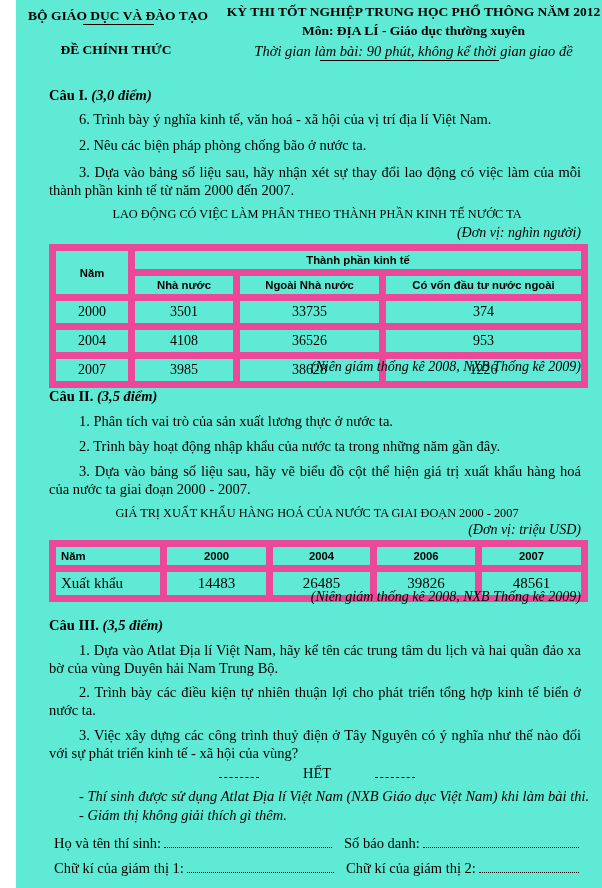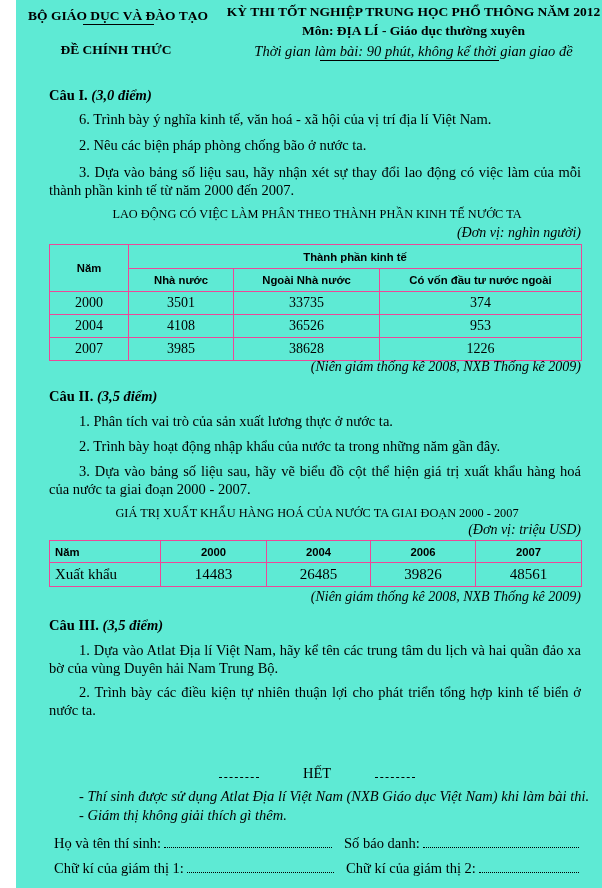--- a/index.html
+++ b/index.html
@@ -15,21 +15,21 @@
   .qlabel { font-weight: bold; }
   .qpoints { font-style: italic; font-weight: bold; }
 
   .para { position: absolute; left: 33px; width: 532px; font-size: 14.5px; line-height: 18px;
           text-align: justify; text-indent: 30px; white-space: normal; }
 
   .ttitle { font-size: 12.3px; text-align: center; left: 0; width: 602px; }
   .runit { font-size: 14px; font-style: italic; right: 37px; }
 
   table { position: absolute; border-collapse: collapse; table-layout: fixed; }
-  td { border: 1px solid #ec4899; padding: 3px; text-align: center; vertical-align: middle; }
+  td { border: 7px solid #ec4899; padding: 3px; text-align: center; vertical-align: middle; }
   .th-sans { font-family: "Liberation Sans", "DejaVu Sans", sans-serif; font-weight: bold; font-size: 11.3px; }
   .td-serif { font-family: "Liberation Serif", "DejaVu Serif", serif; font-size: 14px; }
   .t2 .td-serif { font-size: 15px; }
   .left { text-align: left; padding-left: 5px; }
 
   .end-row { position: absolute; top: 764px; left: 0; width: 602px; display: flex; justify-content: center;
              align-items: flex-end; font-size: 14.5px; line-height: 18px; gap: 44px; }
   .dash { display: inline-block; width: 40px; height: 12px; border-bottom: 1px dashed #000; margin-bottom: 4px; }
 
   .field { position: absolute; display: flex; align-items: flex-end; font-size: 14.5px; line-height: 18px; white-space: nowrap; }
@@ -136,20 +136,21 @@
   </tbody>
     </table>
   <div class="abs runit" style="top:588px;">(Niên giám thống kê 2008, NXB Thống kê 2009)</div>
 
   <div class="abs body" style="left:33px; top:616px;">
     <span class="qlabel">Câu III.</span>
     <span class="qpoints">(3,5 điểm)</span>
   </div>
   <div class="para" style="top:641px;">1. Dựa vào Atlat Địa lí Việt Nam, hãy kể tên các trung tâm du lịch và hai quần đảo xa bờ của vùng Duyên hải Nam Trung Bộ.</div>
   <div class="para" style="top:683px;">2. Trình bày các điều kiện tự nhiên thuận lợi cho phát triển tổng hợp kinh tế biển ở nước ta.</div>
+  <div class="para" style="top:726px;">3. Việc xây dựng các công trình thuỷ điện ở Tây Nguyên có ý nghĩa như thế nào đối với sự phát triển kinh tế - xã hội của vùng?</div>
 
   <div class="end-row">
     <span class="dash"></span>
     <span>HẾT</span>
     <span class="dash"></span>
   </div>
 
   <div class="abs body ital" style="left:63px; top:787px;">- Thí sinh được sử dụng Atlat Địa lí Việt Nam (NXB Giáo dục Việt Nam) khi làm bài thi.</div>
   <div class="abs body ital" style="left:63px; top:806px;">- Giám thị không giải thích gì thêm.</div>
 

